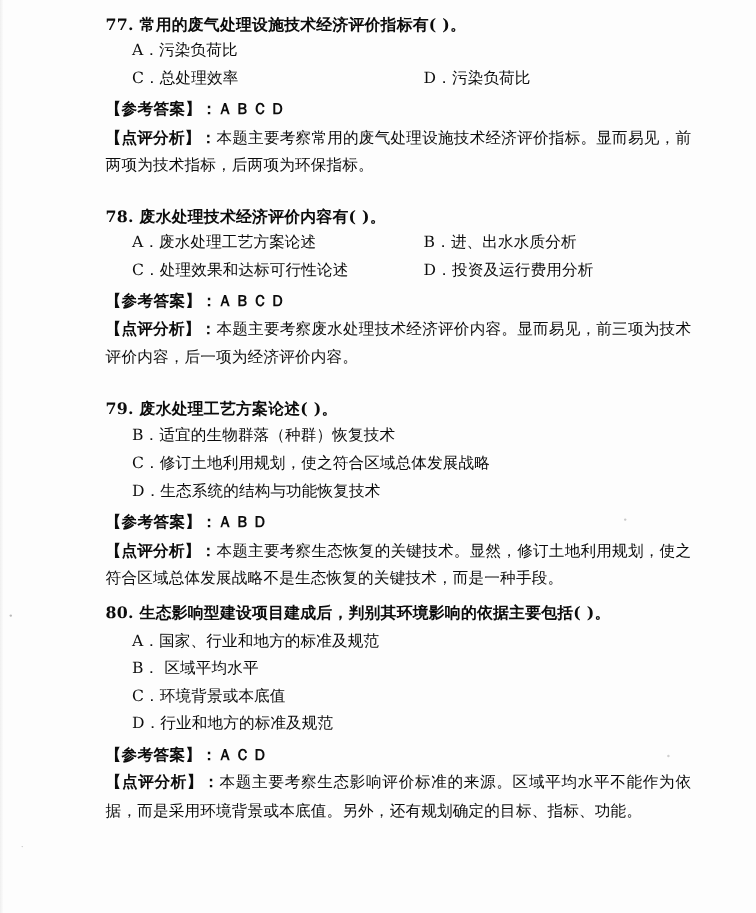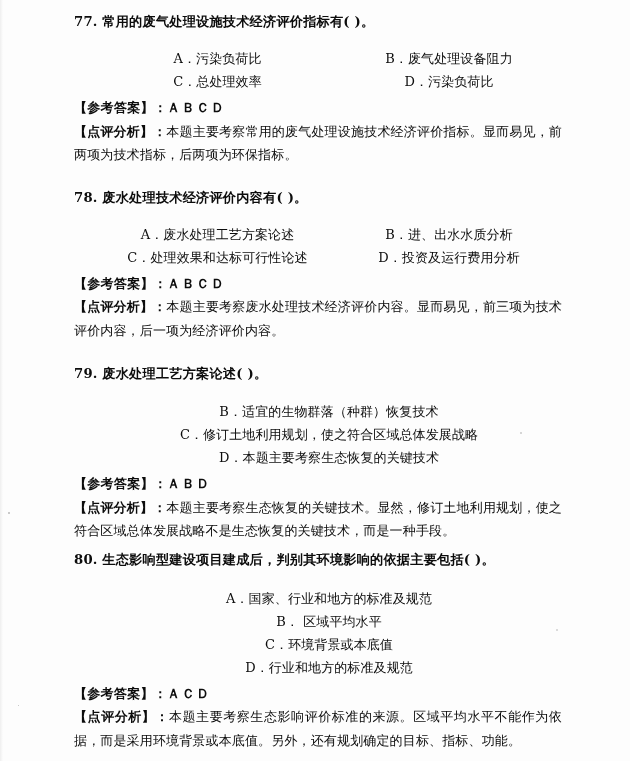--- a/index.html
+++ b/index.html
@@ -18,21 +18,21 @@
   .page {
     position: relative;
     width: 630px;
     height: 761px;
     padding: 0;
     box-sizing: border-box;
     background: #fdfdfd;
   }
   .content {
     position: absolute;
-    left: 74px;
+    left: 88px;
     top: 12px;
     width: 488px;
   }
   .qblock {
     margin-bottom: 0;
   }
   .qhead {
     font-size: 13.2px;
     line-height: 1.55;
     font-weight: bold;
@@ -40,22 +40,21 @@
     white-space: nowrap;
   }
   .qnum {
     font-weight: bold;
     font-family: "DejaVu Serif", "Liberation Serif", serif;
   }
   .qtext {
     font-weight: bold;
   }
   .options {
-    margin-top: 16px;
-    text-align: center;
+    margin-top: 0;
   }
   .optrow {
     display: flex;
     font-size: 13px;
     line-height: 1.72;
     letter-spacing: 0.1px;
   }
   .optrow .col {
     flex: 0 0 auto;
   }
@@ -127,21 +126,20 @@
 
     <div class="qblock">
       <div class="qhead">
         <span class="qnum">77.</span>
         <span class="qtext">常用的废气处理设施技术经济评价指标有(</span>
         <span class="qtext">)。</span>
       </div>
       <div class="options">
         <div class="optrow">
           <div class="col col1">A．污染负荷比</div>
-          <div class="col col2">B．废气处理设备阻力</div>
         </div>
         <div class="optrow">
           <div class="col col1">C．总处理效率</div>
           <div class="col col2">D．污染负荷比</div>
         </div>
       </div>
       <div class="answer">
         <span class="lbl">【参考答案】：</span><span class="val">ＡＢＣＤ</span>
       </div>
       <div class="analysis">
@@ -179,21 +177,21 @@
 
     <div class="qblock">
       <div class="qhead">
         <span class="qnum">79.</span>
         <span class="qtext">废水处理工艺方案论述(</span>
         <span class="qtext">)。</span>
       </div>
       <div class="options">
         <div class="optfull">B．适宜的生物群落（种群）恢复技术</div>
         <div class="optfull">C．修订土地利用规划，使之符合区域总体发展战略</div>
-        <div class="optfull">D．本题主要考察生态恢复的关键技术</div>
+        <div class="optfull">D．生态系统的结构与功能恢复技术</div>
       </div>
       <div class="answer">
         <span class="lbl">【参考答案】：</span><span class="val">ＡＢＤ</span>
       </div>
       <div class="analysis">
         <span class="lbl">【点评分析】：</span><span>本题主要考察生态恢复的关键技术。显然，修订土地利用规划，使之符合区域总体发展战略不是生态恢复的关键技术，而是一种手段。</span>
       </div>
     </div>
 
     <div class="gap-sm"></div>

